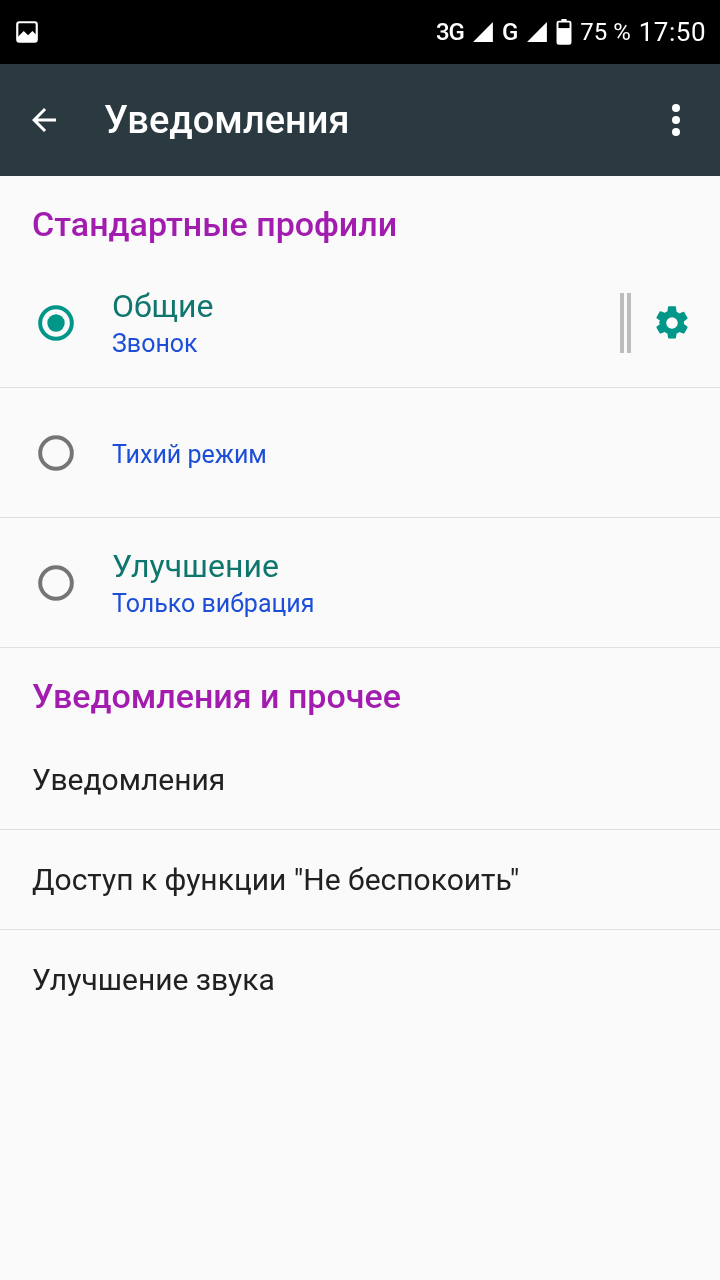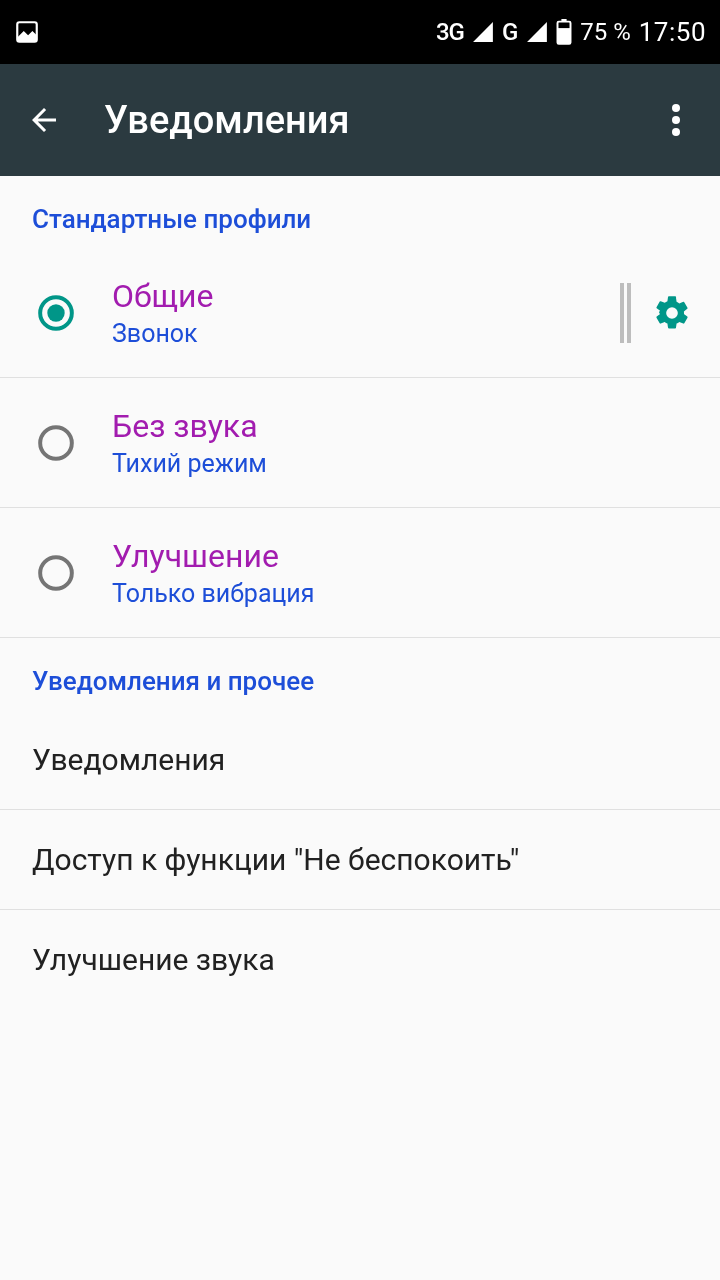--- a/index.html
+++ b/index.html
@@ -34,35 +34,35 @@
       display: flex;
       align-items: center;
       padding: 0 20px;
     }
     .app-bar .back { width: 48px; height: 48px; display:flex; align-items:center; justify-content:center; }
     .app-bar .title { font-size: 38px; font-weight: 500; margin-left: 36px; }
     .app-bar .menu { margin-left: auto; width: 48px; height: 48px; display:flex; align-items:center; justify-content:center; }
     
     .content { background: #fafafa; }
     .section-header {
-      color: #1d4ed8;
-      font-size: 26px;
+      color: #a21caf;
+      font-size: 34px;
       font-weight: 500;
       padding: 28px 13px 14px 32px;
     }
     .profile-row {
       display: flex;
       align-items: center;
       min-height: 130px;
       padding: 20px 28px 20px 32px;
       border-bottom: 1px solid #e0e0e0;
     }
     .profile-row .radio { width: 48px; display:flex; align-items:center; justify-content:center; }
     .profile-row .texts { margin-left: 32px; flex: 1; }
-    .profile-row .title-text { font-size: 32px; color: #a21caf; }
+    .profile-row .title-text { font-size: 32px; color: #0f766e; }
     .profile-row .sub-text { font-size: 25px; color: #1d4ed8; margin-top: 4px; }
     .profile-row .gear-wrap { display:flex; align-items:center; }
     .vbar { display:inline-block; width:4px; height:60px; background:#bdbdbd; margin-right:3px; }
     .gear { margin-left: 18px; display:flex; align-items:center; justify-content:center; }
     .simple-row {
       font-size: 30px;
       color: #212121;
       padding: 32px 32px;
       border-bottom: 1px solid #e0e0e0;
     }
@@ -148,21 +148,20 @@
     </div>
   </div>
 
   <div class="profile-row">
     <div class="radio">
       <svg width="38" height="38" viewBox="0 0 24 24">
           <circle cx="12" cy="12" r="10" fill="none" stroke="#757575" stroke-width="2.5"></circle>
         </svg>
     </div>
     <div class="texts">
-      <div class="title-text">Без звука</div>
       <div class="sub-text">Тихий режим</div>
     </div>
   </div>
 
   <div class="profile-row">
     <div class="radio">
       <svg width="38" height="38" viewBox="0 0 24 24">
           <circle cx="12" cy="12" r="10" fill="none" stroke="#757575" stroke-width="2.5"></circle>
         </svg>
     </div>

